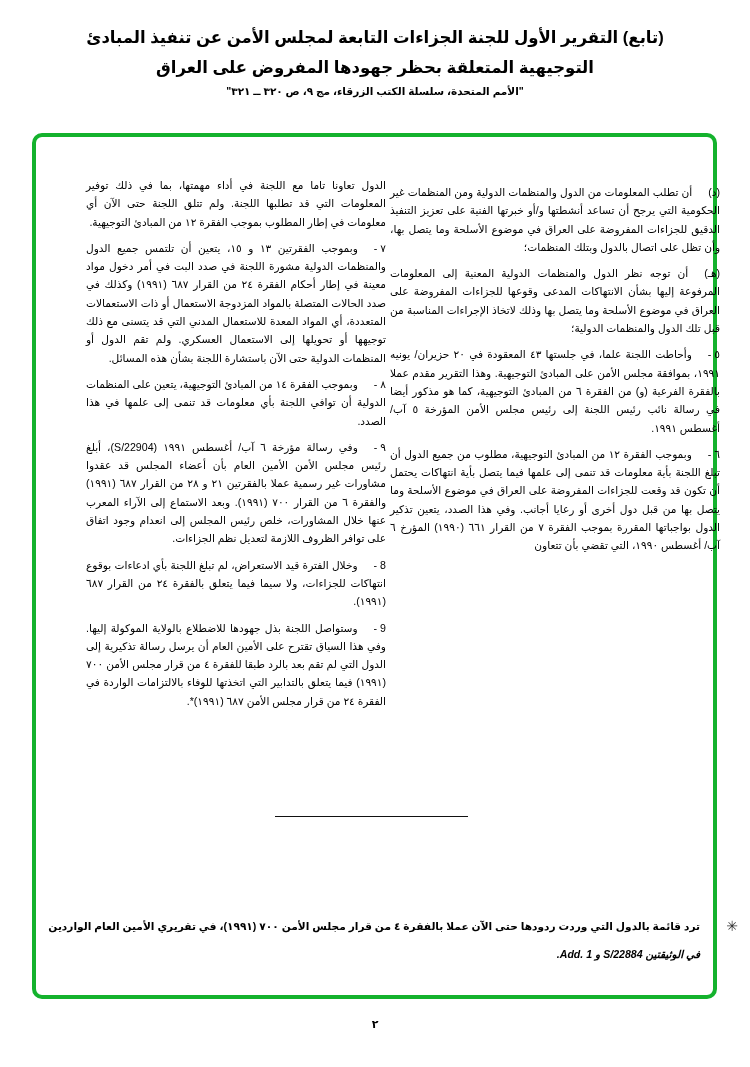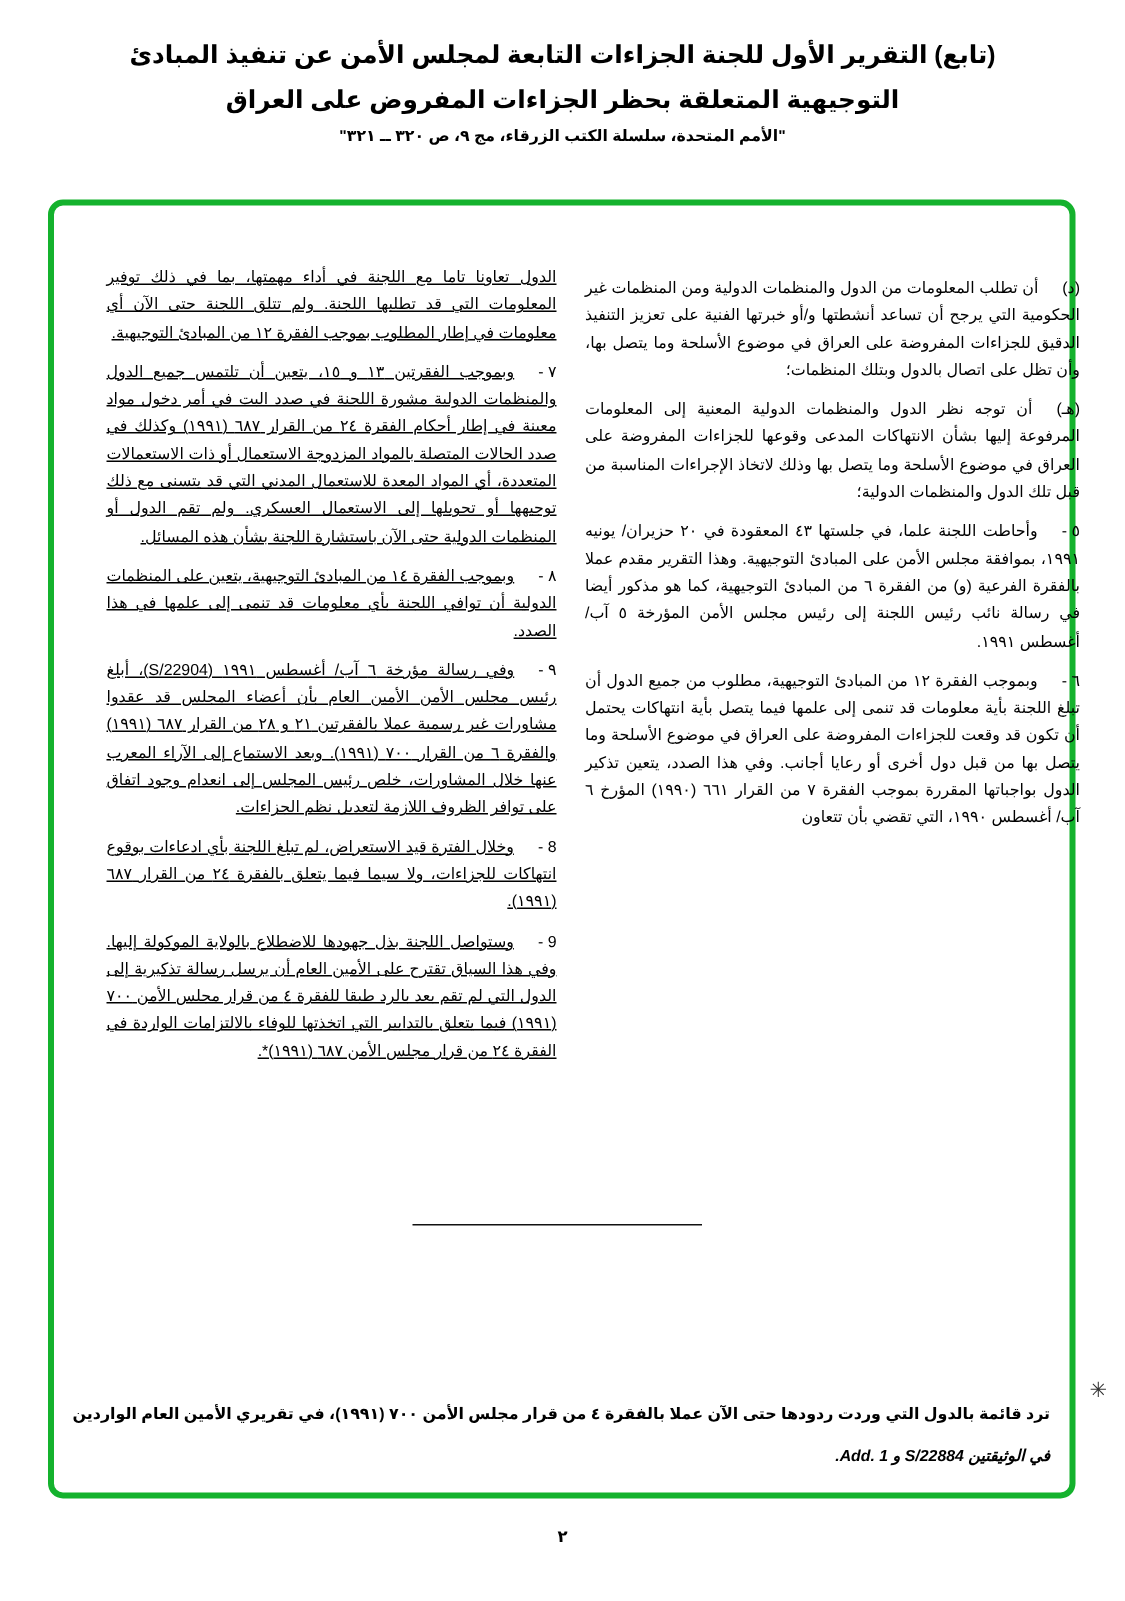--- a/index.html
+++ b/index.html
@@ -23,48 +23,48 @@
     .frame {
       position: absolute; left: 32px; top: 133px; width: 677px; height: 858px;
       border: 4px solid #14b22d; border-radius: 10px; box-sizing: content-box;
     }
     .col {
       position: absolute; top: 172px; direction: rtl; text-align: justify;
       font-family: "Liberation Sans", "DejaVu Sans", sans-serif;
       font-size: 10.6px; line-height: 18.3px;
     }
     .col-right { left: 390px; width: 330px; top: 183px; }
-    .col-left { left: 71px; width: 300px; top: 176px; text-decoration: underline; }
+    .col-left { left: 86px; width: 300px; top: 176px; }
     .para { margin: 0 0 8px 0; }
     .para .num { display: inline-block; margin-left: 16px; }
     .sep {
       position: absolute; left: 275px; top: 816px; width: 193px;
       height: 0; border-top: 1.5px solid #111;
     }
     .footnote {
       position: absolute; left: 70px; top: 912px; width: 660px;
       direction: rtl; text-align: right;
       font-family: "Liberation Sans", "DejaVu Sans", sans-serif;
       font-weight: bold; font-size: 10.6px; line-height: 28px;
     }
     .footnote .star { position: absolute; right: -8px; top: 0; font-weight: normal; font-size: 14px; color: #333; }
-    .footnote .fn-line1 { display: block; padding-right: 30px; white-space: nowrap; margin-top: 17px; }
+    .footnote .fn-line1 { display: block; padding-right: 30px; white-space: nowrap; }
     .footnote .fn-line2 { display: block; padding-right: 30px; font-style: italic; }
     .page-number {
       position: absolute; left: 0; width: 750px; top: 1018px; text-align: center;
       font-family: "Liberation Sans", "DejaVu Sans", sans-serif;
       font-weight: bold; font-size: 11px;
     }
   </style>
 </head>
 <body>
 
 <div class="header">
   <div class="title-line">(تابع) التقرير الأول للجنة الجزاءات التابعة لمجلس الأمن عن تنفيذ المبادئ</div>
-  <div class="title-line">التوجيهية المتعلقة بحظر الجزاءات المفروض على العراق</div>
+  <div class="title-line">التوجيهية المتعلقة بحظر جهودها المفروض على العراق</div>
   <div class="source-line">"الأمم المتحدة، سلسلة الكتب الزرقاء، مج ٩، ص ٣٢٠ ــ ٣٢١"</div>
 </div>
 
 <div class="frame"></div>
 
 <div class="col col-right">
   <p class="para"><span class="num">(د)</span><span>أن تطلب المعلومات من الدول والمنظمات الدولية ومن المنظمات غير الحكومية التي يرجح أن تساعد أنشطتها و/أو خبرتها الفنية على تعزيز التنفيذ الدقيق للجزاءات المفروضة على العراق في موضوع الأسلحة وما يتصل بها، وأن تظل على اتصال بالدول وبتلك المنظمات؛</span></p>
   <p class="para"><span class="num">(هـ)</span><span>أن توجه نظر الدول والمنظمات الدولية المعنية إلى المعلومات المرفوعة إليها بشأن الانتهاكات المدعى وقوعها للجزاءات المفروضة على العراق في موضوع الأسلحة وما يتصل بها وذلك لاتخاذ الإجراءات المناسبة من قبل تلك الدول والمنظمات الدولية؛</span></p>
   <p class="para"><span class="num">٥ -</span><span>وأحاطت اللجنة علما، في جلستها ٤٣ المعقودة في ٢٠ حزيران/ يونيه ١٩٩١، بموافقة مجلس الأمن على المبادئ التوجيهية. وهذا التقرير مقدم عملا بالفقرة الفرعية (و) من الفقرة ٦ من المبادئ التوجيهية، كما هو مذكور أيضا في رسالة نائب رئيس اللجنة إلى رئيس مجلس الأمن المؤرخة ٥ آب/ أغسطس ١٩٩١.</span></p>
   <p class="para"><span class="num">٦ -</span><span>وبموجب الفقرة ١٢ من المبادئ التوجيهية، مطلوب من جميع الدول أن تبلغ اللجنة بأية معلومات قد تنمى إلى علمها فيما يتصل بأية انتهاكات يحتمل أن تكون قد وقعت للجزاءات المفروضة على العراق في موضوع الأسلحة وما يتصل بها من قبل دول أخرى أو رعايا أجانب. وفي هذا الصدد، يتعين تذكير الدول بواجباتها المقررة بموجب الفقرة ٧ من القرار ٦٦١ (١٩٩٠) المؤرخ ٦ آب/ أغسطس ١٩٩٠، التي تقضي بأن تتعاون</span></p>

